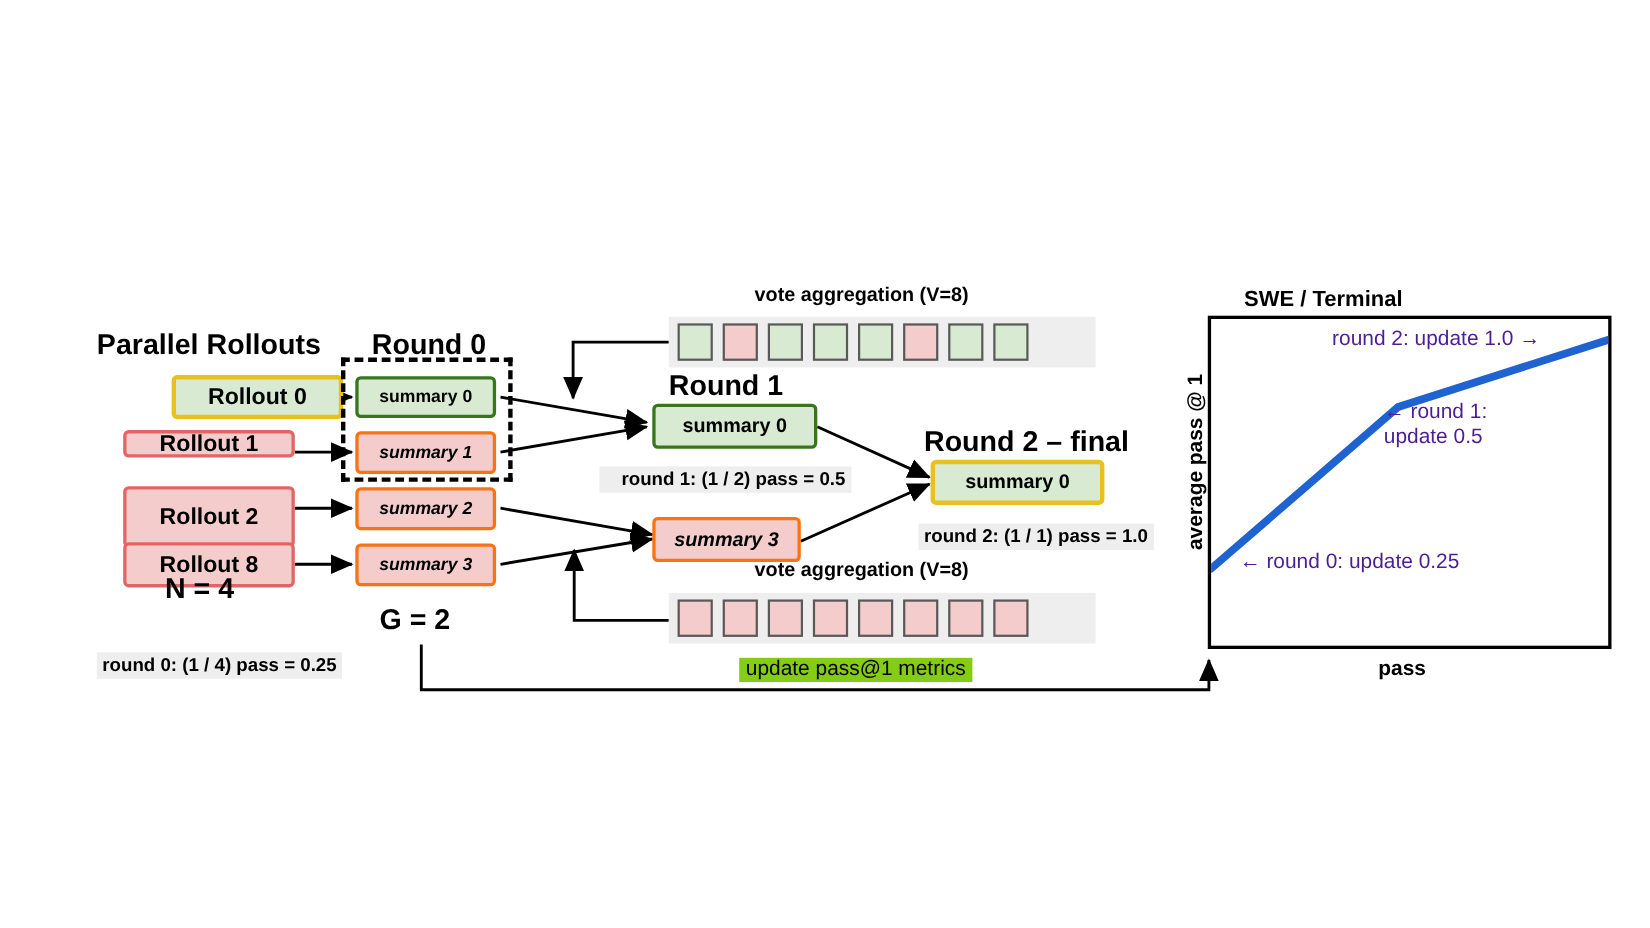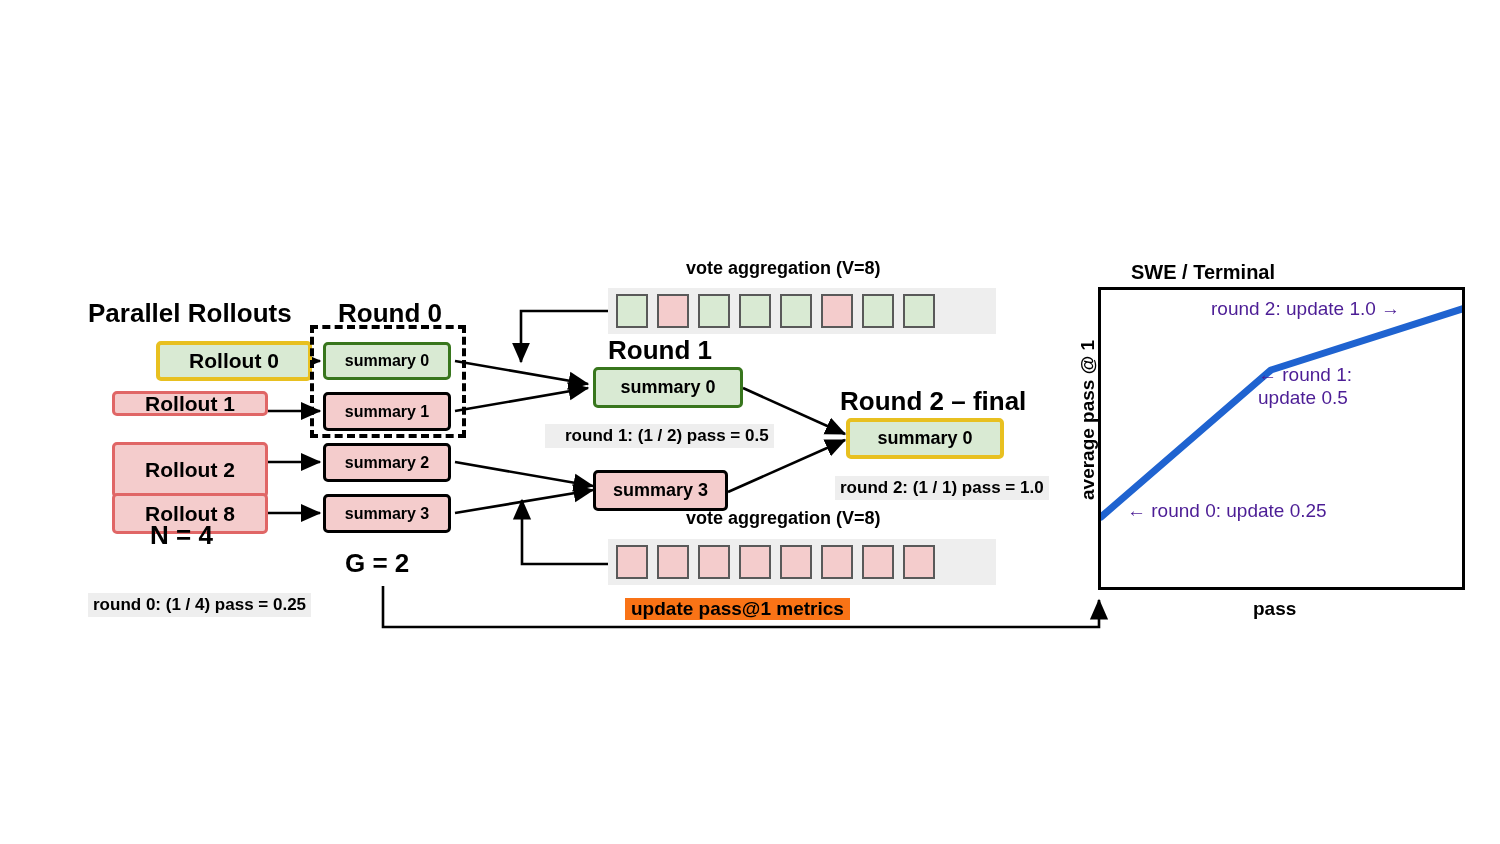--- a/index.html
+++ b/index.html
@@ -23,21 +23,21 @@
     display: flex;
     align-items: center;
     justify-content: center;
     font-weight: bold;
     color: #000000;
     border-radius: 5px;
     text-align: center;
     line-height: 1.1;
   }
   .box.green  { background: #d9ead3; border: 3px solid #38761d; }
-  .box.red    { background: #f4cccc; border: 3px solid #000000; }
+  .box.red    { background: #f4cccc; border: 3px solid #f97316; font-style: italic; }
   .box.gold   { background: #d9ead3; border: 4px solid #e8c020; }
   .box.rollout-red { background: #f4cccc; border: 3px solid #e06666; }
 
   
   .heading {
     position: absolute;
     font-weight: bold;
     color: #000000;
     white-space: nowrap;
   }
@@ -120,24 +120,25 @@
     position: absolute;
     font-size: 19px;
     font-weight: normal;
     color: #4c1d95;
     white-space: pre;
     line-height: 1.2;
   }
   .feedback-label {
     position: absolute;
     font-size: 19px;
-    font-weight: bold;
-    white-space: nowrap;
-    background: #f97316;
+    font-weight: normal;
+    white-space: nowrap;
+    background: #84cc16;
     padding: 0 6px;
+    margin-left: 47px;
   }
 </style>
 </head>
 <body>
 
 <div id="canvas">
 
   <svg id="arrows" viewBox="0 0 1500 844">
     <defs>
       <marker id="ah" markerWidth="9" markerHeight="9" refX="7.5" refY="4" orient="auto" markerUnits="strokeWidth">

